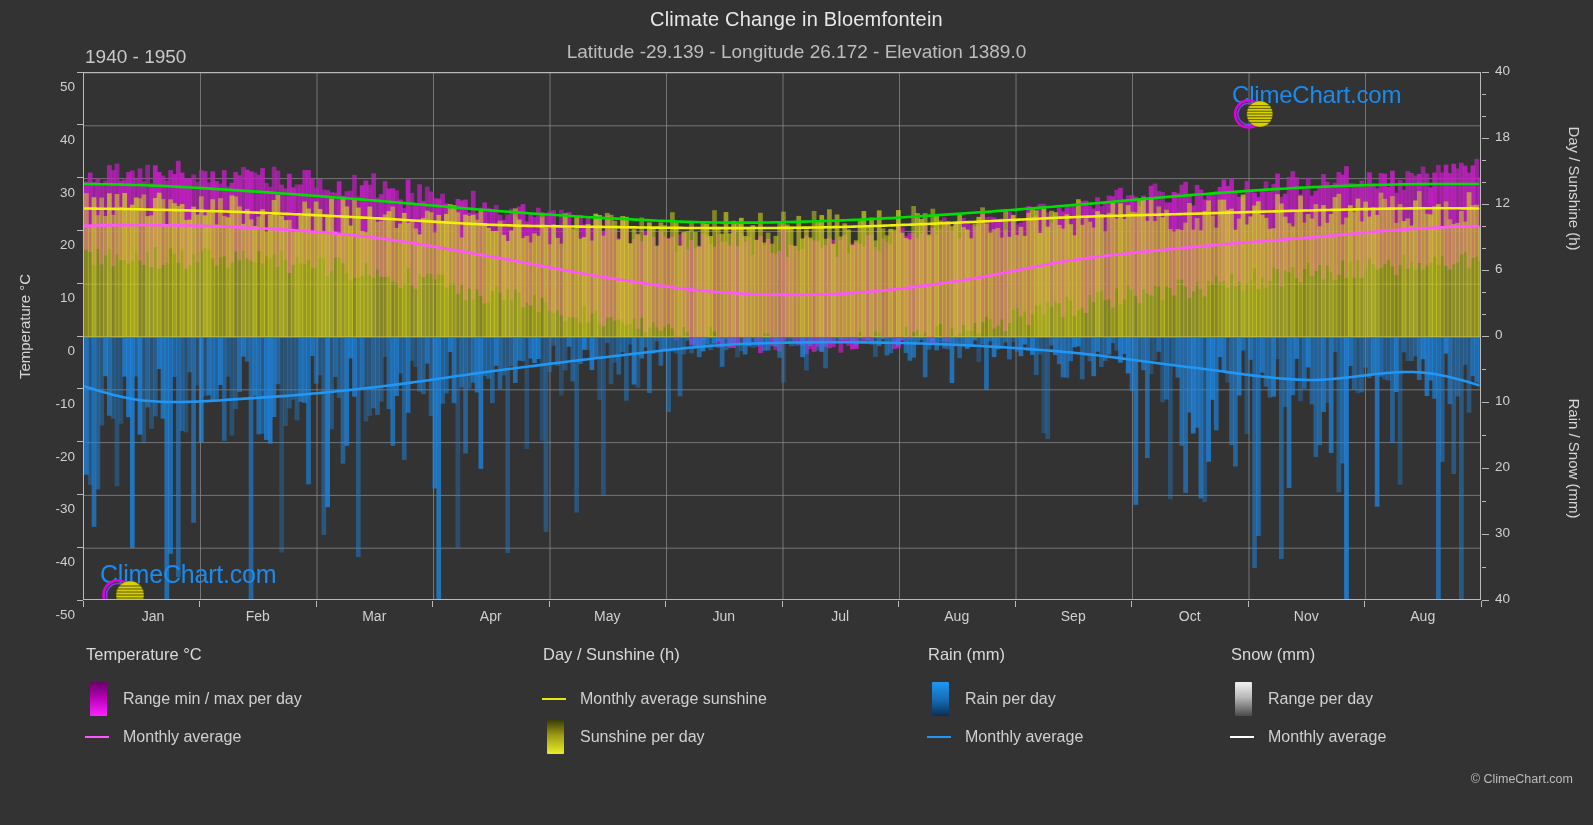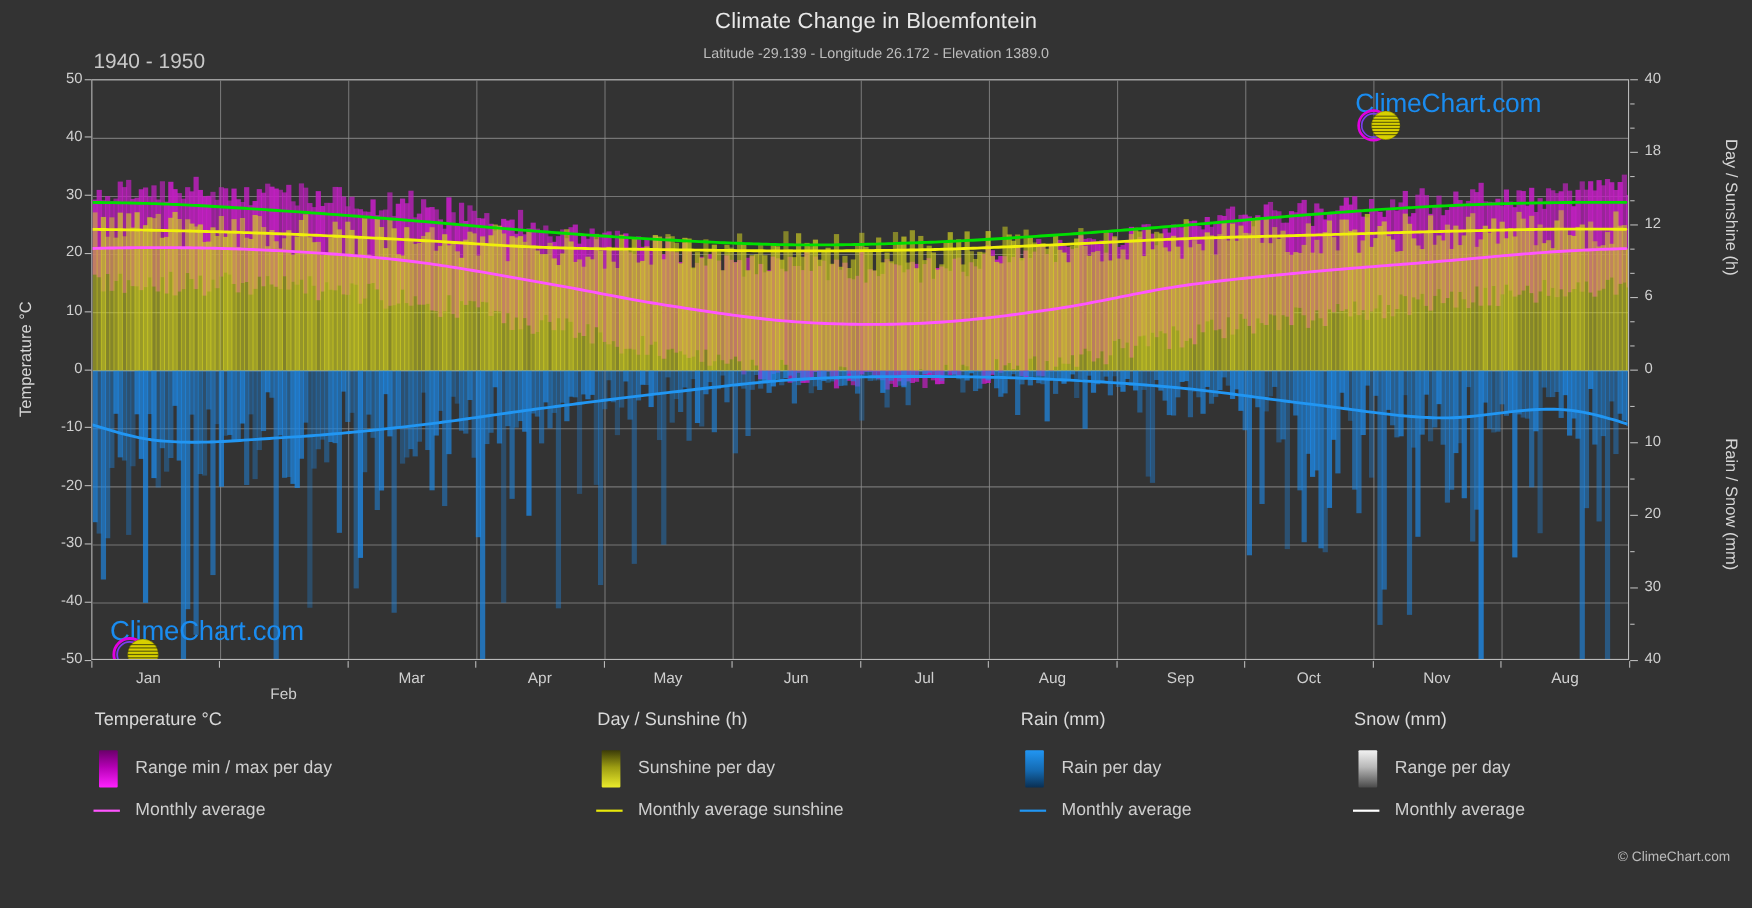--- a/index.html
+++ b/index.html
@@ -11,21 +11,21 @@
   }
   #stage{position:absolute;left:0;top:0;width:1593px;height:586px;}
 
   
   .title{
     position:absolute;left:0;top:8px;width:1593px;text-align:center;
     font-size:20px;color:#e8e8e8;letter-spacing:.2px;
   }
   .subtitle{
     position:absolute;left:0;top:41px;width:1593px;text-align:center;
-    font-size:13px;color:#bdbdbd;
+    font-size:19px;color:#bdbdbd;
   }
   .period{
     position:absolute;left:85px;top:46px;
     font-size:19px;color:#c9c9c9;
   }
 
   
   .axis-title{
     position:absolute;font-size:15px;color:#d6d6d6;
     white-space:nowrap;
@@ -50,21 +50,21 @@
     border:1px solid #b9b9b9;
     box-sizing:border-box;
     overflow:hidden;
   }
   #plot svg{position:absolute;left:0;top:0;}
 
   
   .tick{
     position:absolute;font-size:13.5px;color:#cfcfcf;white-space:nowrap;
   }
-  .tick.left{text-align:right;width:46px;}
+  .tick.left{text-align:right;width:46px;margin-top:16px;}
   .tick.right{text-align:left;width:46px;}
   .tick.xlab{text-align:center;width:120px;font-size:14px;}
 
   
   .tickmark{position:absolute;background:#b9b9b9;}
 
   
   .logo{position:absolute;display:flex;align-items:center;}
   .logo .mark{position:relative;display:block;}
   .logo .ltext{
@@ -1315,22 +1315,22 @@
       <div class="tick right" style="left: 1495px; top: 261px;">6</div>
       <div class="tick right" style="left: 1495px; top: 327px;">0</div>
     </div>
   <div id="ticks-right-bottom">
       <div class="tick right" style="left: 1495px; top: 393px;">10</div>
       <div class="tick right" style="left: 1495px; top: 459px;">20</div>
       <div class="tick right" style="left: 1495px; top: 525px;">30</div>
       <div class="tick right" style="left: 1495px; top: 591px;">40</div>
     </div>
   <div id="ticks-x">
-      <div class="tick xlab" style="left: 75px; top: 608px;">Jan</div>
-      <div class="tick xlab" style="left: 197.75px; top: 608px; margin-top: 14px;">Feb</div>
+      <div class="tick xlab" style="left: 93px; top: 608px;">Jan</div>
+      <div class="tick xlab" style="left: 197.75px; top: 608px;">Feb</div>
       <div class="tick xlab" style="left: 314.25px; top: 608px;">Mar</div>
       <div class="tick xlab" style="left: 430.75px; top: 608px;">Apr</div>
       <div class="tick xlab" style="left: 547.25px; top: 608px;">May</div>
       <div class="tick xlab" style="left: 663.75px; top: 608px;">Jun</div>
       <div class="tick xlab" style="left: 780.25px; top: 608px;">Jul</div>
       <div class="tick xlab" style="left: 896.75px; top: 608px;">Aug</div>
       <div class="tick xlab" style="left: 1013.25px; top: 608px;">Sep</div>
       <div class="tick xlab" style="left: 1129.75px; top: 608px;">Oct</div>
       <div class="tick xlab" style="left: 1246.25px; top: 608px;">Nov</div>
       <div class="tick xlab" style="left: 1362.75px; top: 608px;">Aug</div>
@@ -1349,29 +1349,29 @@
           <span class="sw-wrap">
             <span class="sw-line" style="border-top-color: rgb(255, 85, 255);"></span>
           </span>
           <span class="lg-label">Monthly average</span>
         </div>
       </div>
     <div class="lg-col" id="lg-daysun" style="left:543px;">
         <div class="lg-head">Day / Sunshine (h)</div>
         <div class="lg-row">
           <span class="sw-wrap">
+            <span class="sw-line" style="border-top-color: rgb(232, 232, 10);"></span>
+          </span>
+          <span class="lg-label">Monthly average sunshine</span>
+        </div>
+        <div class="lg-row">
+          <span class="sw-wrap">
             <span class="sw-box" style="background: linear-gradient(rgb(59, 59, 8) 0%, rgb(156, 156, 18) 45%, rgb(236, 236, 44) 100%);"></span>
           </span>
           <span class="lg-label">Sunshine per day</span>
-        </div>
-        <div class="lg-row">
-          <span class="sw-wrap">
-            <span class="sw-line" style="border-top-color: rgb(232, 232, 10);"></span>
-          </span>
-          <span class="lg-label">Monthly average sunshine</span>
         </div>
       </div>
     <div class="lg-col" id="lg-rain" style="left:928px;">
         <div class="lg-head">Rain (mm)</div>
         <div class="lg-row">
           <span class="sw-wrap">
             <span class="sw-box" style="background: linear-gradient(rgb(33, 150, 243) 0%, rgb(20, 105, 176) 55%, rgb(10, 47, 82) 100%);"></span>
           </span>
           <span class="lg-label">Rain per day</span>
         </div>

